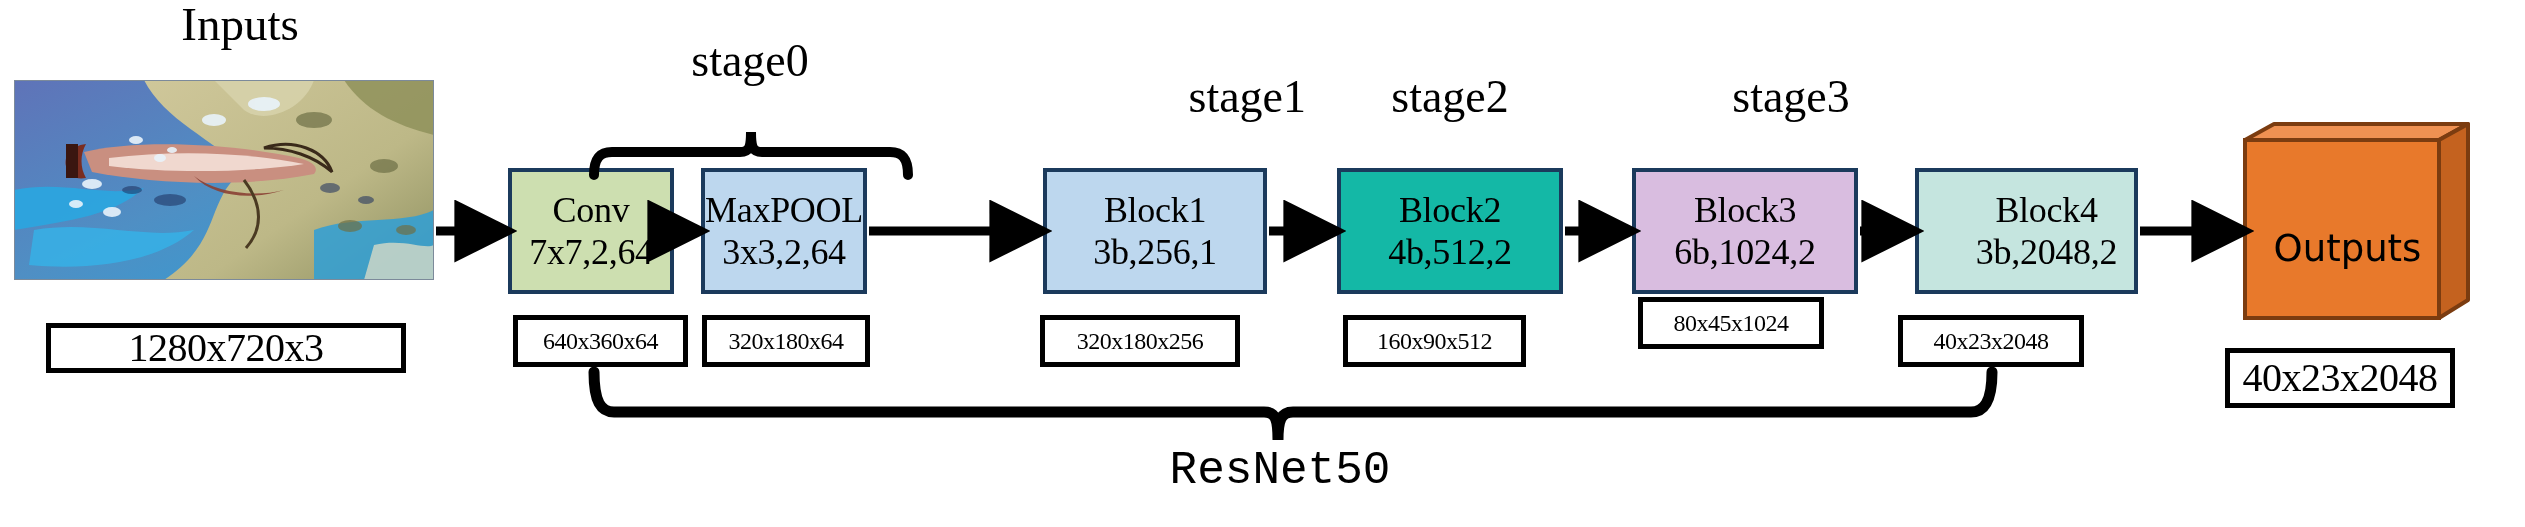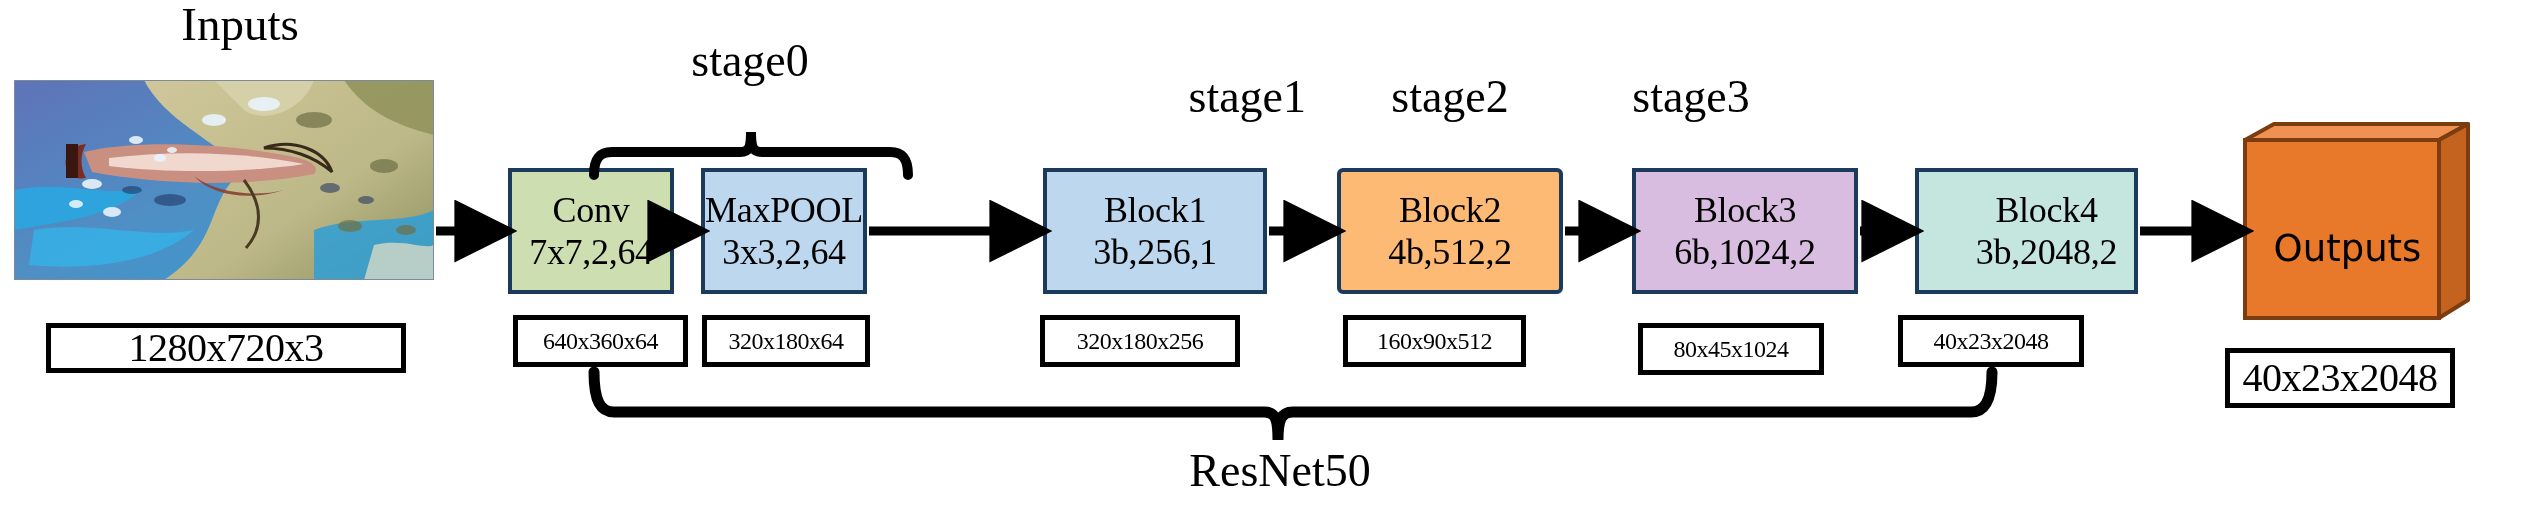--- a/index.html
+++ b/index.html
@@ -37,21 +37,21 @@
   #wires{position:absolute;left:0;top:0;width:2525px;height:527px;pointer-events:none;}
 
   
   #outputs-box{position:absolute;left:2232px;top:110px;width:240px;height:215px;}
   #outputs-label{position:absolute;left:2245px;top:205px;width:205px;text-align:center;
     font-family:"DejaVu Sans","Liberation Sans",sans-serif;
     font-size:37px;line-height:40px;color:#000;margin-top:24px;}
 
   
   #resnet-cap{position:absolute;left:1070px;top:446px;width:420px;text-align:center;
-    font-size:46px;line-height:50px;}
+    font-size:46px;line-height:50px;font-family:Liberation Mono, monospace;}
 </style>
 </head>
 <body>
 
 <div class="stage">
 
   <div id="inputs-title">Inputs</div>
 
   <div id="input-photo">
     <svg viewBox="0 0 420 200" preserveAspectRatio="none" aria-hidden="true">
@@ -118,37 +118,37 @@
 
   <div class="stagecap" style="left:600px;top:36px;width:300px;">
     <span>stage0</span>
   </div>
   <div class="stagecap" style="left:1006px;top:72px;width:300px;text-align:right;">
     <span>stage1</span>
   </div>
   <div class="stagecap" style="left:1300px;top:72px;width:300px;">
     <span>stage2</span>
   </div>
-  <div class="stagecap" style="left:1541px;top:72px;width:300px;">
+  <div class="stagecap" style="left:1641px;top:72px;width:300px;">
     <span>stage3</span>
   </div>
 
   <div class="layer" style="left:508px;width:166px;background:#cddfb0;">
     <span class="l1">Conv</span>
     <span class="l2">7x7,2,64</span>
   </div>
   <div class="layer" style="left:701px;width:166px;background:#bdd7ee;">
     <span class="l1">MaxPOOL</span>
     <span class="l2">3x3,2,64</span>
   </div>
   <div class="layer" style="left:1043px;width:224px;background:#bdd7ee;">
     <span class="l1">Block1</span>
     <span class="l2">3b,256,1</span>
   </div>
-  <div class="layer" style="left:1337px;width:226px;background:#fdba74;border-radius:6px;">
+  <div class="layer" style="left:1337px;width:226px;background:#14b8a6;">
     <span class="l1">Block2</span>
     <span class="l2">4b,512,2</span>
   </div>
   <div class="layer" style="left:1632px;width:226px;background:#d9bde0;">
     <span class="l1">Block3</span>
     <span class="l2">6b,1024,2</span>
   </div>
   <div class="layer" style="left:1915px;width:223px;background:#c5e5df;padding-left:40px;">
     <span class="l1">Block4</span>
     <span class="l2">3b,2048,2</span>
@@ -159,21 +159,21 @@
   </div>
   <div class="dimbox" style="left:702px;top:315px;width:168px;height:52px;">
     <span>320x180x64</span>
   </div>
   <div class="dimbox" style="left:1040px;top:315px;width:200px;height:52px;">
     <span>320x180x256</span>
   </div>
   <div class="dimbox" style="left:1343px;top:315px;width:183px;height:52px;">
     <span>160x90x512</span>
   </div>
-  <div class="dimbox" style="left:1638px;top:323px;width:186px;height:52px;">
+  <div class="dimbox" style="left:1638px;top:297px;width:186px;height:52px;">
     <span>80x45x1024</span>
   </div>
   <div class="dimbox" style="left:1898px;top:315px;width:186px;height:52px;">
     <span>40x23x2048</span>
   </div>
 
   <div class="dimbox big" style="left:2225px;top:348px;width:230px;height:60px;">
     <span>40x23x2048</span>
   </div>
 

